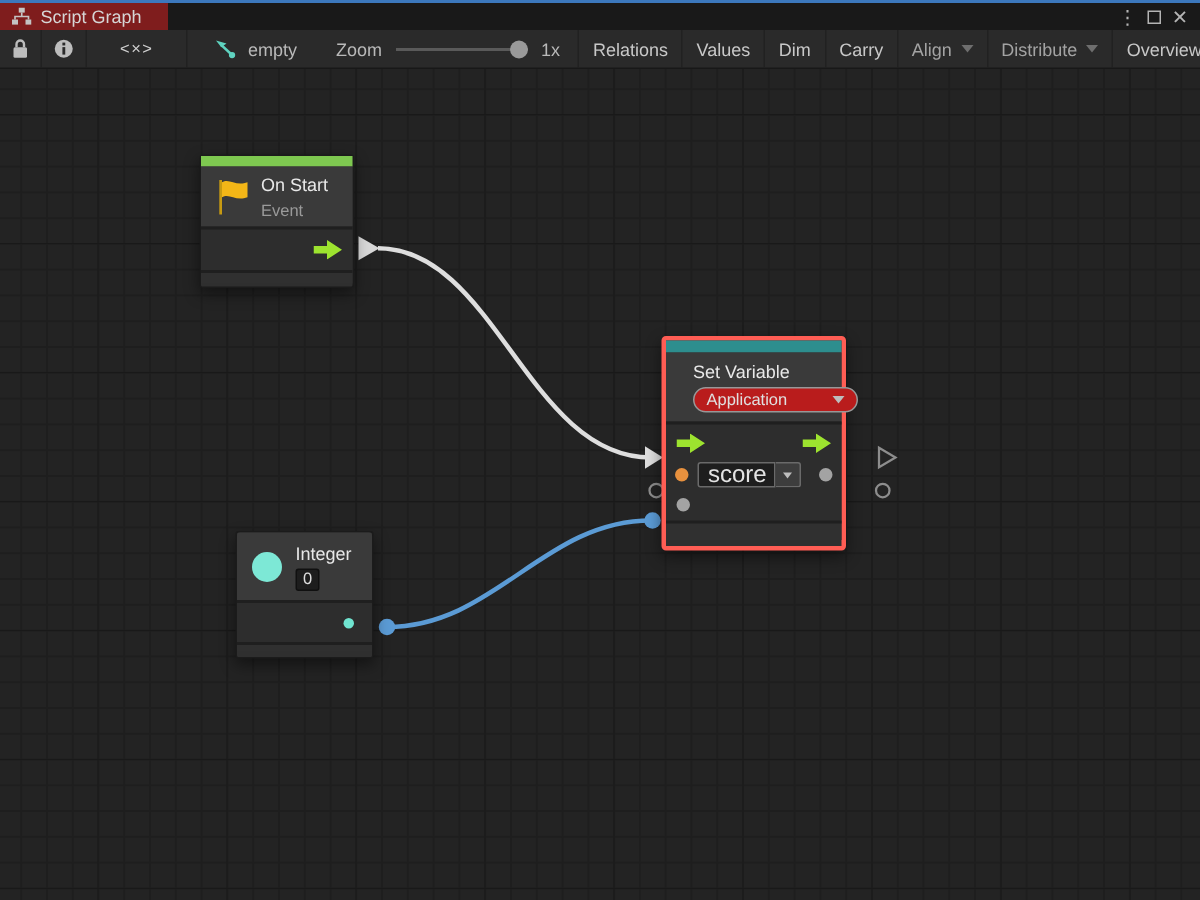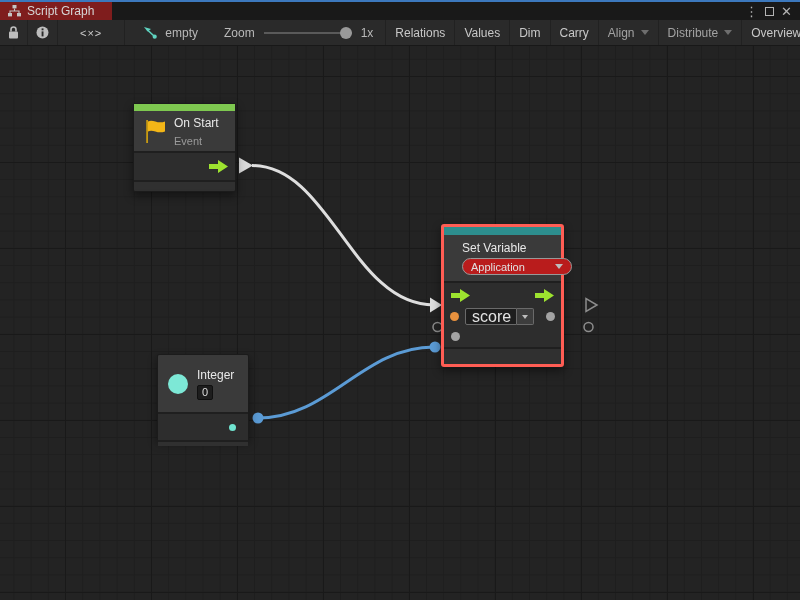--- a/index.html
+++ b/index.html
@@ -90,21 +90,21 @@
   .var-field-text { width:52px; background:#1e1e1e; border:1px solid #6a6a6a; border-radius:2px 0 0 2px;
                     font-size:16px; color:#e3e3e3; display:flex; align-items:center; padding-left:6px; }
   .var-field-btn { width:17px; background:#3d3d3d; border:1px solid #6a6a6a; border-left:none;
                    border-radius:0 2px 2px 0; display:flex; align-items:center; justify-content:center; }
   .var-field-btn .caret-down { margin:0; border-left-width:3.5px; border-right-width:3.5px; border-top-width:4.5px; }
   .pr-name .spacer { flex:1; }
   .node-setvar .node-footer { height:13px; }
 
   
   .node-integer { left:157px; top:308px; width:92px; height:85px; }
-  .node-integer .node-header { height:57px; gap:9px; }
+  .node-integer .node-header { height:45px; gap:9px; }
   .int-circle { width:20px; height:20px; border-radius:50%; background:#7de8d6; }
   .int-value-box { width:16px; height:15px; background:#1d1d1d; border:1px solid #101010; border-radius:2px;
                    font-size:11px; color:#dcdcdc; display:flex; align-items:center; justify-content:center; }
   .node-integer .node-body { height:28px; display:flex; align-items:center; justify-content:flex-end; padding-right:12px; }
   .dot-teal { width:7px; height:7px; background:#70e4d0; }
   .node-integer .node-footer { height:6px; }
 </style>
 </head>
 <body>
 

